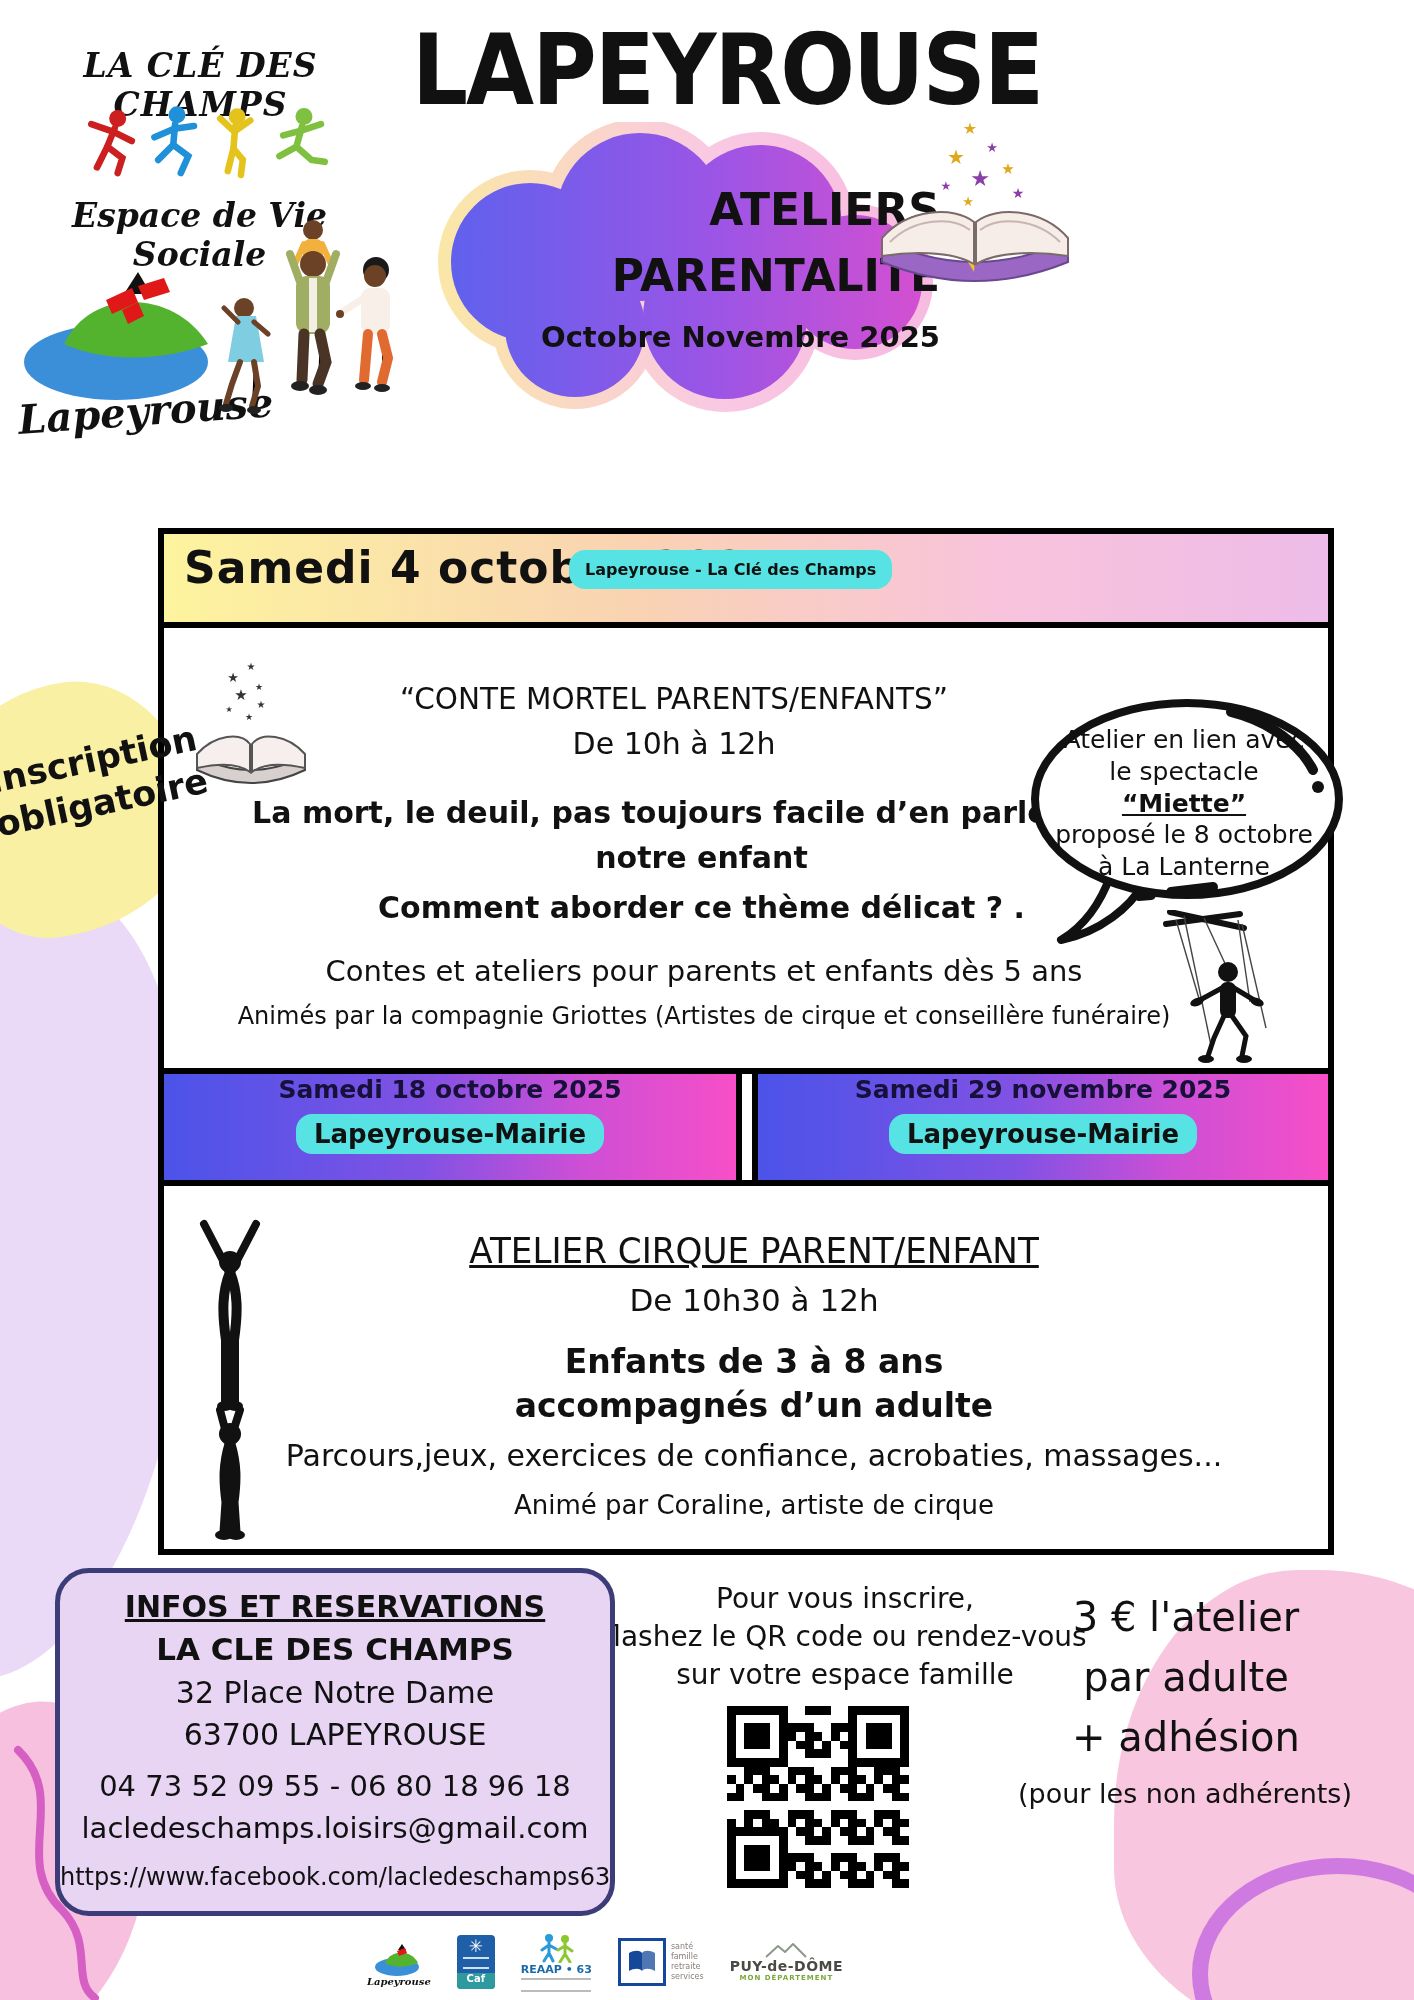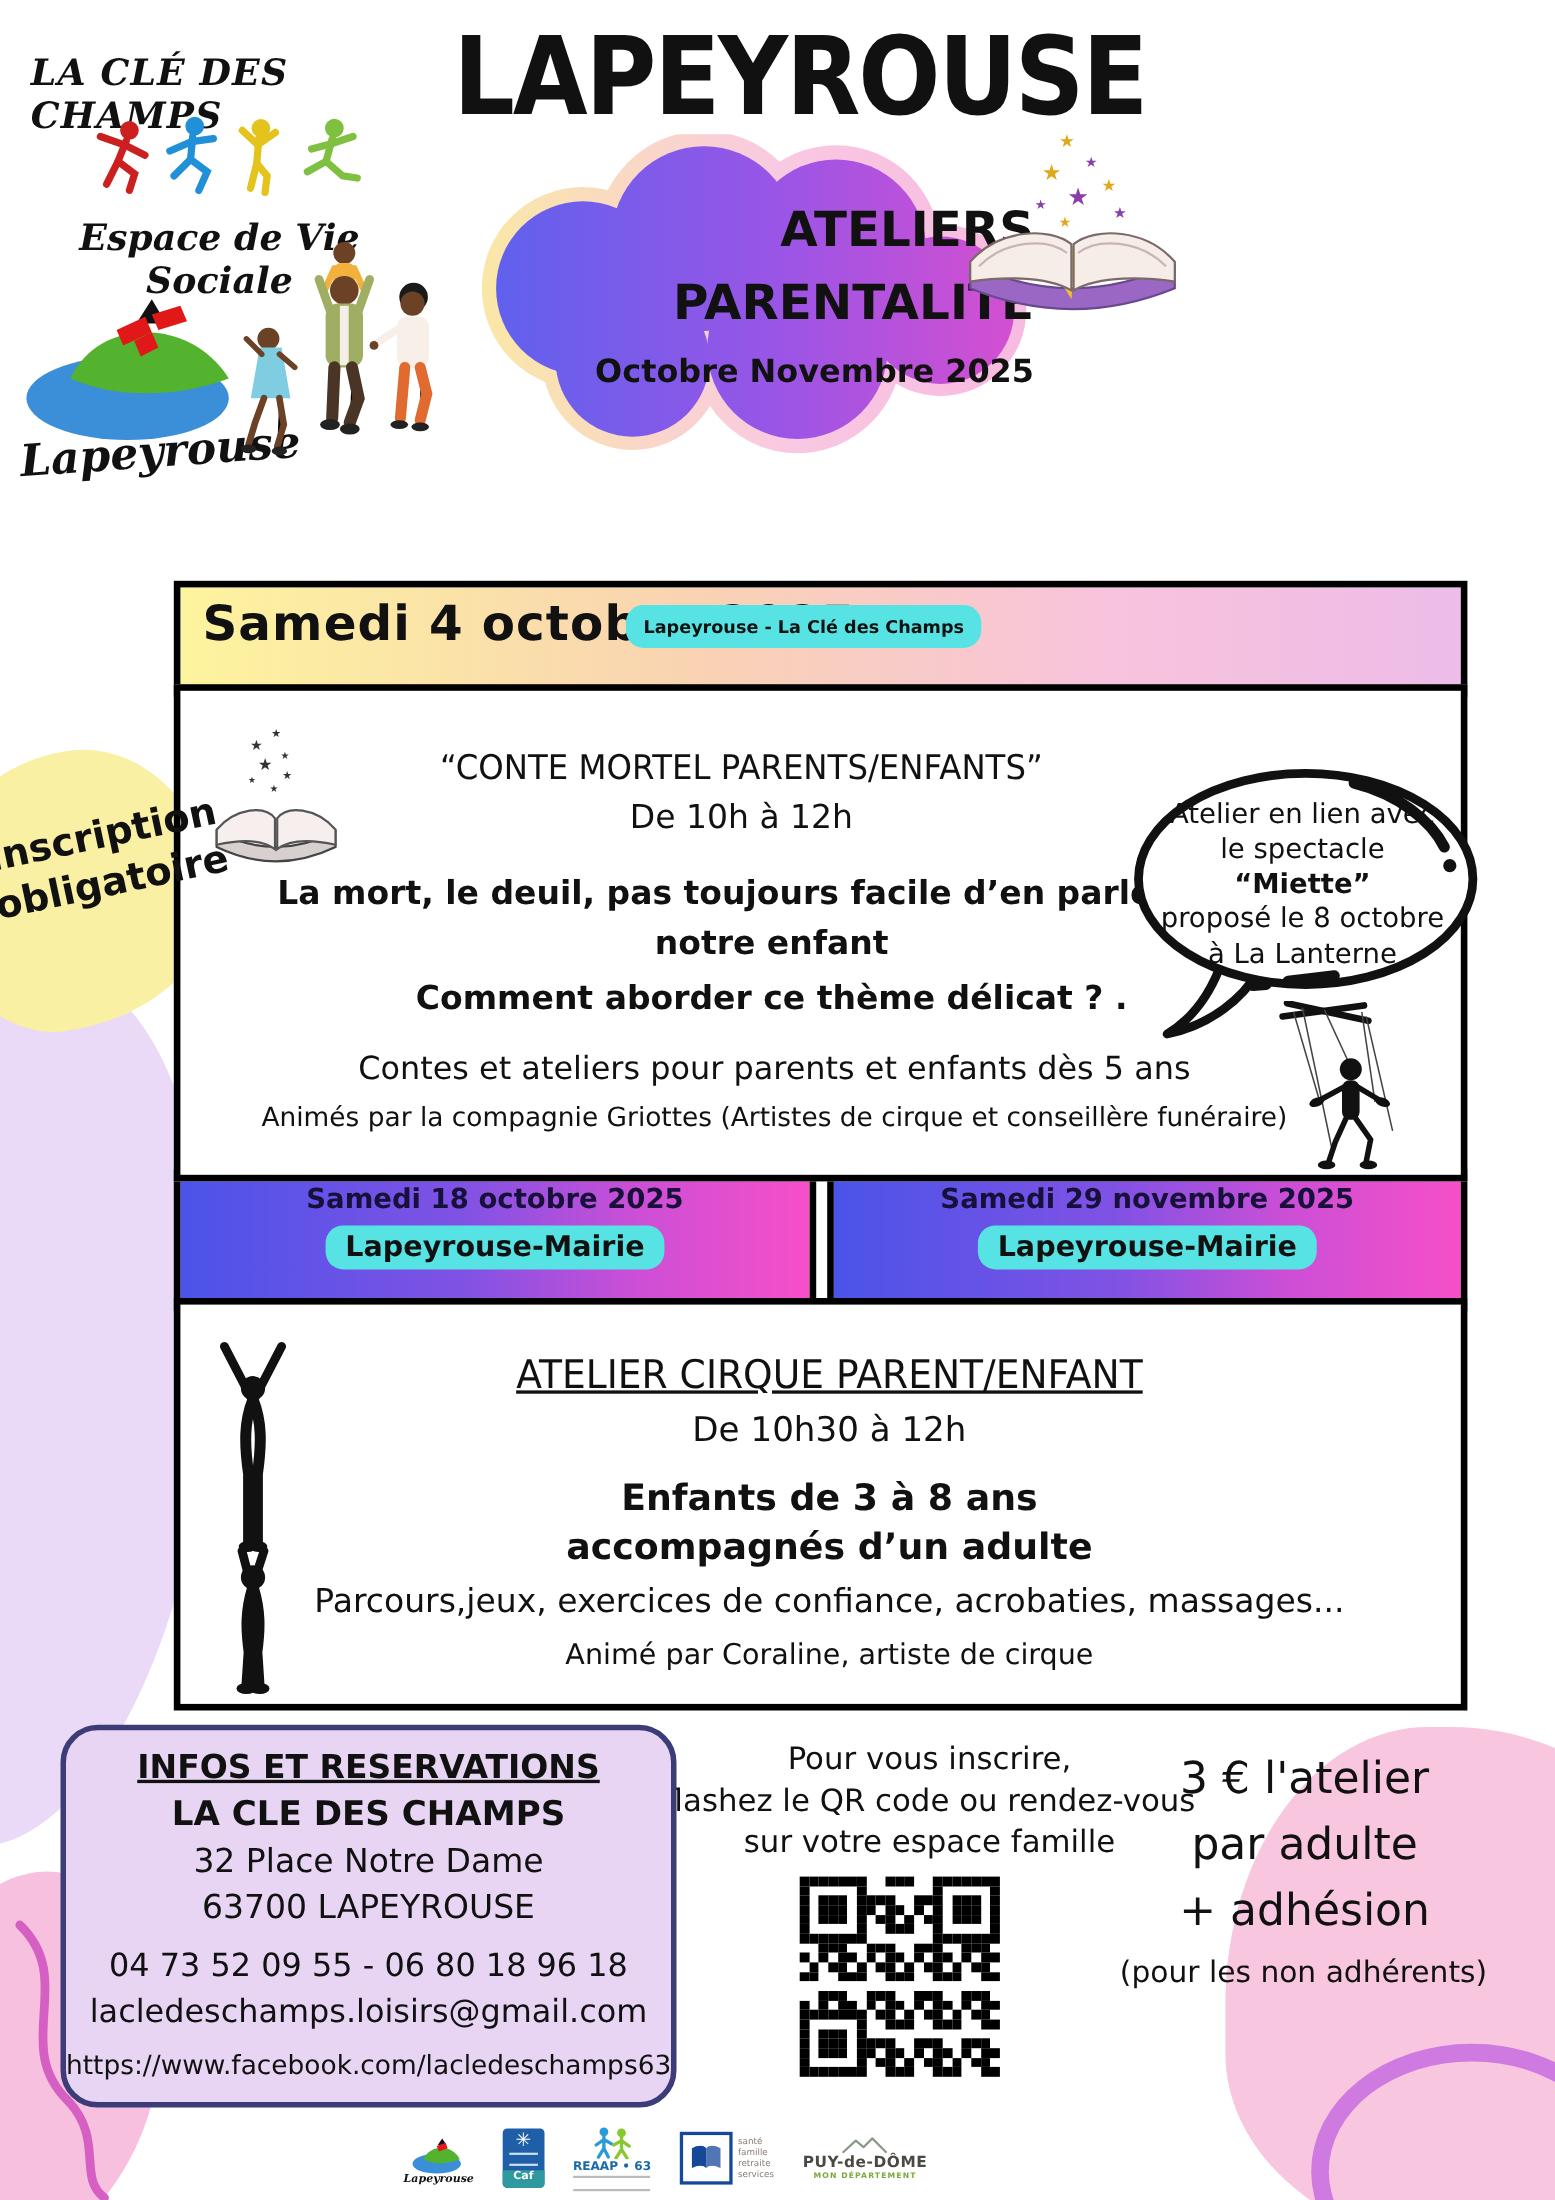--- a/index.html
+++ b/index.html
@@ -15,21 +15,21 @@
       border-radius:55% 45% 60% 40%/50% 55% 45% 50%;transform:rotate(-8deg);}
   .blob-pink-bl{left:-95px;top:1700px;width:240px;height:340px;background:#f7c0de;
       border-radius:50% 50% 45% 55%/55% 45% 50% 50%;transform:rotate(14deg);}
   .blob-pink-br{right:-130px;top:1570px;width:430px;height:480px;background:#f8c6de;
       border-radius:45% 55% 40% 60%/55% 45% 60% 40%;}
   .crescent{right:-70px;bottom:-90px;width:260px;height:200px;border:16px solid #cf7ae0;
       border-radius:50%;background:transparent;}
 
   
   .org-name{left:28px;top:46px;width:345px;font:italic 800 33px "DejaVu Serif",serif;
-      text-align:left;letter-spacing:1px;}
+      text-align:center;letter-spacing:1px;}
   .figures-row{left:80px;top:98px;width:250px;height:88px;display:flex;gap:8px;align-items:center;}
   .org-subtitle{left:22px;top:196px;width:355px;font:italic 800 33px "DejaVu Serif",serif;text-align:center;}
   .org-location{left:18px;top:388px;width:230px;font:italic 700 40px "DejaVu Serif",serif;
       text-align:center;transform:rotate(-4deg);}
   .page-title{left:412px;top:12px;width:620px;font-size:88px;font-weight:900;letter-spacing:-2px;
       text-align:center;transform:scaleY(1.12);transform-origin:top center;white-space:nowrap;}
   .cloud{left:425px;top:122px;width:515px;height:305px;}
   .cloud-text{position:absolute;width:100%;text-align:right;font-weight:800;}
   .cloud-l1{top:62px;font-size:44px;}
   .cloud-l2{top:128px;font-size:44px;}
@@ -56,21 +56,21 @@
   .s1-title{left:130px;top:52px;width:760px;font-size:31px;font-weight:500;transform:scaleX(.95);}
   .s1-time{left:130px;top:98px;width:760px;font-size:30px;font-weight:500;}
   .s1-intro{left:65px;top:162px;width:945px;font-size:30px;font-weight:800;line-height:1.5;}
   .s1-question{left:65px;top:262px;width:945px;font-size:30px;font-weight:800;}
   .s1-audience{left:40px;top:326px;width:1000px;font-size:29px;font-weight:400;}
   .s1-animators{left:35px;top:374px;width:1010px;font-size:24px;font-weight:400;}
 
   .bubble{position:absolute;left:855px;top:68px;width:330px;height:250px;z-index:3;}
   .bubble-text{position:absolute;top:28px;width:100%;text-align:center;font-size:25px;
       font-weight:500;line-height:1.27;}
-  .bubble-title{font-weight:800;}
+  .bubble-title{font-weight:800;text-decoration:underline;}
   .marionette{position:absolute;left:990px;top:282px;width:150px;height:155px;}
 
   .note{left:-15px;top:738px;width:225px;z-index:6;font-size:35px;font-weight:600;
       text-align:center;line-height:1.25;transform:rotate(-12deg);}
 
   .acrobats{position:absolute;left:18px;top:26px;width:95px;height:328px;}
   .s2-title{left:140px;top:44px;width:900px;font-size:36px;font-weight:500;
       text-decoration:underline;transform:scaleX(.95);}
   .s2-time{left:140px;top:96px;width:900px;font-size:31px;font-weight:500;}
   .s2-aud1{left:140px;top:156px;width:900px;font-size:33px;font-weight:800;}

